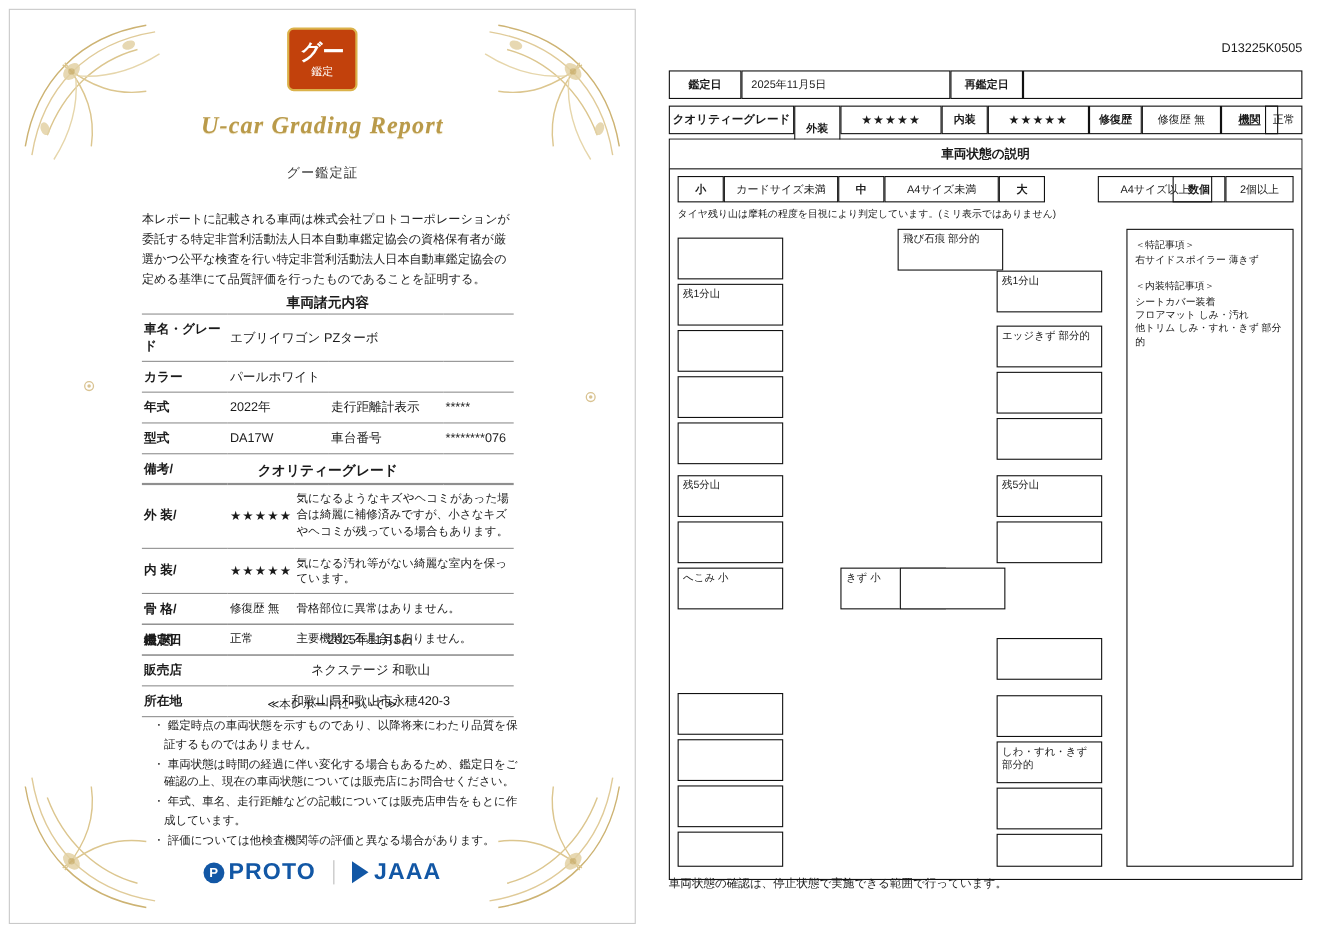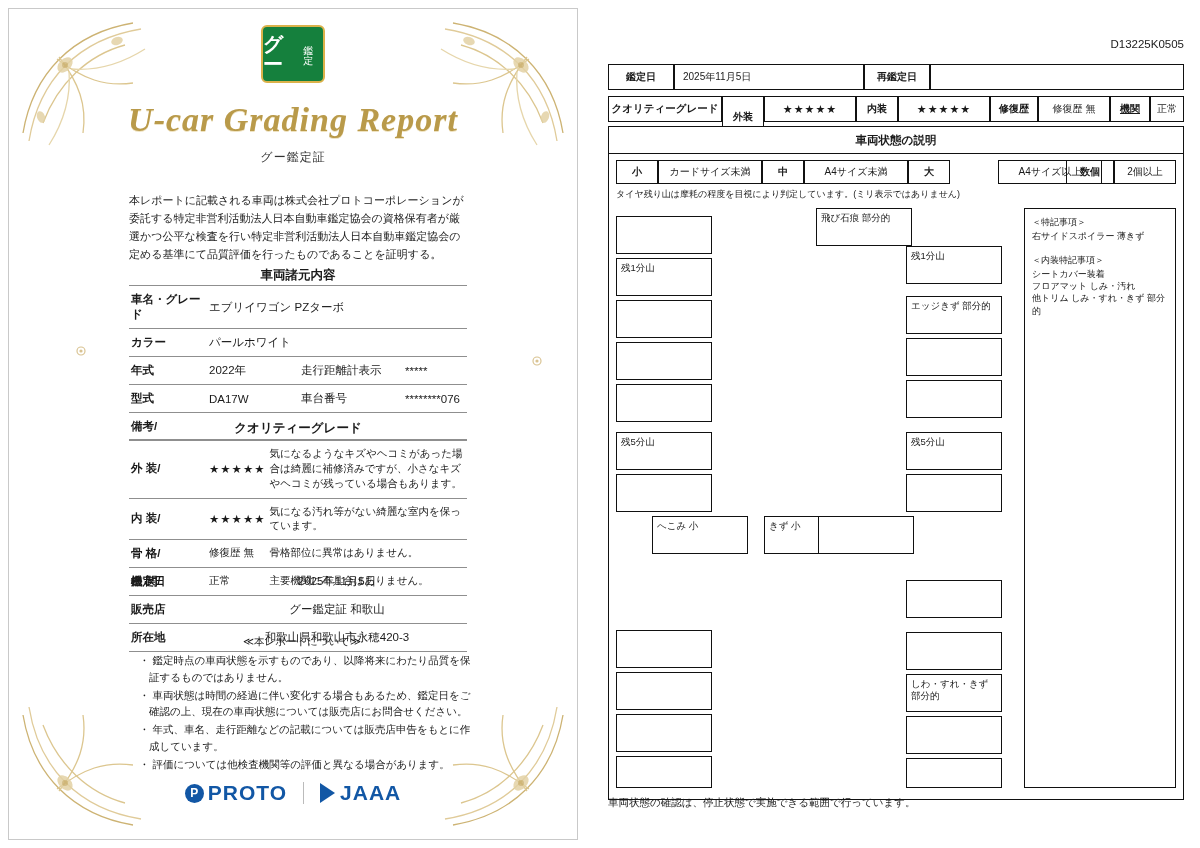--- a/index.html
+++ b/index.html
@@ -15,32 +15,32 @@
   
   .left{
     position:absolute;left:8px;top:8px;width:570px;height:832px;
     border:1px solid #c9c9c9;background:#fff;box-sizing:border-box;
   }
   .orn{position:absolute;pointer-events:none;}
   .orn svg{display:block;}
 
   .logo-wrap{position:absolute;left:0;right:0;top:16px;display:flex;justify-content:center;}
   .logo{
-    width:60px;height:54px;background:#15803d;border-radius:6px;
+    width:60px;height:54px;background:#c2410c;border-radius:6px;
     border:2px solid #dbb24a;
-    display:flex;flex-direction:row;align-items:center;justify-content:center;
+    display:flex;flex-direction:column;align-items:center;justify-content:center;
     color:#fff;line-height:1;
   }
   .logo .g{font-size:20px;font-weight:bold;letter-spacing:0;}
   .logo .k{font-size:10px;margin-top:3px;}
 
   .title{
     position:absolute;left:0;right:0;top:92px;text-align:center;
     font-family:"Liberation Serif","DejaVu Serif",serif;
-    font-style:italic;font-weight:bold;font-size:34px;color:#b99a4a;
+    font-style:italic;font-weight:bold;font-size:22px;color:#b99a4a;
     letter-spacing:1px;
     text-shadow:0 1px 0 #efe3c2;
   }
   .subtitle{
     position:absolute;left:0;right:0;top:140px;text-align:center;
     font-size:12px;color:#333;letter-spacing:1px;
   }
 
   .lead{
     position:absolute;left:120px;top:182px;width:338px;
@@ -270,21 +270,21 @@
       </table>
 
     <table class="tbl" style="top:558px;">
       <tbody>
           <tr>
         <td class="lbl" style="width:46px;">鑑定日</td>
         <td style="text-align:center;">2025年11月5日</td>
       </tr>
       <tr>
         <td class="lbl">販売店</td>
-        <td style="text-align:center;">グー鑑定証 和歌山</td>
+        <td style="text-align:center;">ネクステージ 和歌山</td>
       </tr>
       <tr>
         <td class="lbl">所在地</td>
         <td style="text-align:center;">和歌山県和歌山市永穂420-3</td>
       </tr>
     </tbody>
       </table>
 
     <div class="notes">
       <div class="hd">≪本レポートについて≫</div>
@@ -318,21 +318,21 @@
     <div class="cell c b" style="left:264px;top:56px;width:66px;height:26px;">再鑑定日</div>
     <div class="cell" style="left:330px;top:56px;width:254px;height:26px;"></div>
 
     <div class="cell c b" style="left:8px;top:88px;width:114px;height:26px;font-size:10.5px;">クオリティーグレード</div>
     <div class="cell c b" style="left:122px;top:88px;width:42px;height:42px;">外装</div>
     <div class="cell c" style="left:164px;top:88px;width:92px;height:26px;font-size:11px;letter-spacing:1px;">★★★★★</div>
     <div class="cell c b" style="left:256px;top:88px;width:42px;height:26px;">内装</div>
     <div class="cell c" style="left:298px;top:88px;width:92px;height:26px;font-size:11px;letter-spacing:1px;">★★★★★</div>
     <div class="cell c b" style="left:390px;top:88px;width:48px;height:26px;">修復歴</div>
     <div class="cell c" style="left:438px;top:88px;width:72px;height:26px;">修復歴 無</div>
-    <div class="cell c b" style="left:510px;top:88px;width:40px;height:26px;text-decoration:underline;">機関</div>
+    <div class="cell c b" style="left:510px;top:88px;width:52px;height:26px;text-decoration:underline;">機関</div>
     <div class="cell c" style="left:550px;top:88px;width:34px;height:26px;">正常</div>
 
     <div class="rbox" style="left:8px;top:118px;width:576px;height:674px;"></div>
     <div class="cell c b" style="left:9px;top:119px;width:574px;height:26px;font-size:11.5px;border:0;background:#fff;">車両状態の説明</div>
     <div style="position:absolute;left:9px;top:145px;width:574px;height:1px;background:#111;"></div>
 
     <div class="cell c b" style="left:16px;top:152px;width:42px;height:24px;">小</div>
     <div class="cell c" style="left:58px;top:152px;width:104px;height:24px;">カードサイズ未満</div>
     <div class="cell c b" style="left:162px;top:152px;width:42px;height:24px;">中</div>
     <div class="cell c" style="left:204px;top:152px;width:104px;height:24px;">A4サイズ未満</div>
@@ -351,21 +351,21 @@
     <div class="note-s" style="left:432px;top:272px;width:136px;">フロアマット しみ・汚れ</div>
     <div class="note-s" style="left:432px;top:284px;width:140px;">他トリム しみ・すれ・きず 部分的</div>
 
     <div class="dmg" style="left:16px;top:208px;width:96px;height:38px;"></div>
     <div class="dmg" style="left:16px;top:250px;width:96px;height:38px;">残1分山</div>
     <div class="dmg" style="left:16px;top:292px;width:96px;height:38px;"></div>
     <div class="dmg" style="left:16px;top:334px;width:96px;height:38px;"></div>
     <div class="dmg" style="left:16px;top:376px;width:96px;height:38px;"></div>
     <div class="dmg" style="left:16px;top:424px;width:96px;height:38px;">残5分山</div>
     <div class="dmg" style="left:16px;top:466px;width:96px;height:38px;"></div>
-    <div class="dmg" style="left:16px;top:508px;width:96px;height:38px;margin-left:36px;">へこみ 小</div>
+    <div class="dmg" style="left:16px;top:508px;width:96px;height:38px;">へこみ 小</div>
     <div class="dmg" style="left:16px;top:622px;width:96px;height:38px;"></div>
     <div class="dmg" style="left:16px;top:664px;width:96px;height:38px;"></div>
     <div class="dmg" style="left:16px;top:706px;width:96px;height:38px;"></div>
     <div class="dmg" style="left:16px;top:748px;width:96px;height:32px;"></div>
 
     <div class="dmg" style="left:216px;top:200px;width:96px;height:38px;">飛び石痕 部分的</div>
     <div class="dmg" style="left:306px;top:238px;width:96px;height:38px;">残1分山</div>
     <div class="dmg" style="left:306px;top:288px;width:96px;height:38px;">エッジきず 部分的</div>
     <div class="dmg" style="left:306px;top:330px;width:96px;height:38px;"></div>
     <div class="dmg" style="left:306px;top:372px;width:96px;height:38px;"></div>

